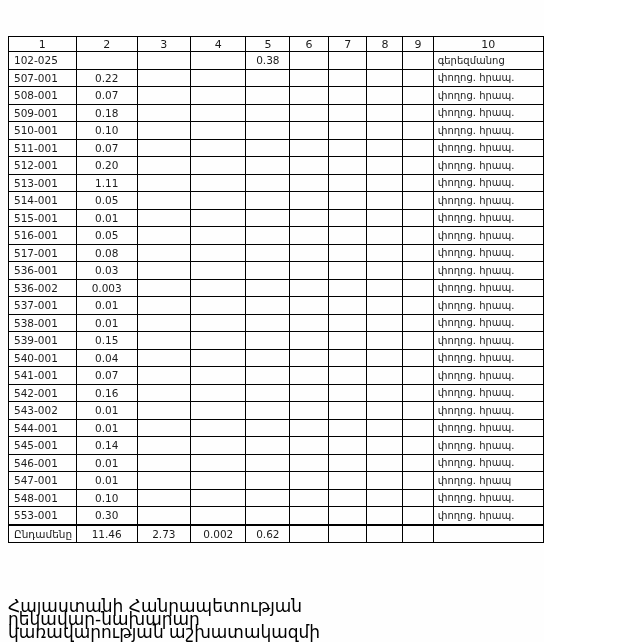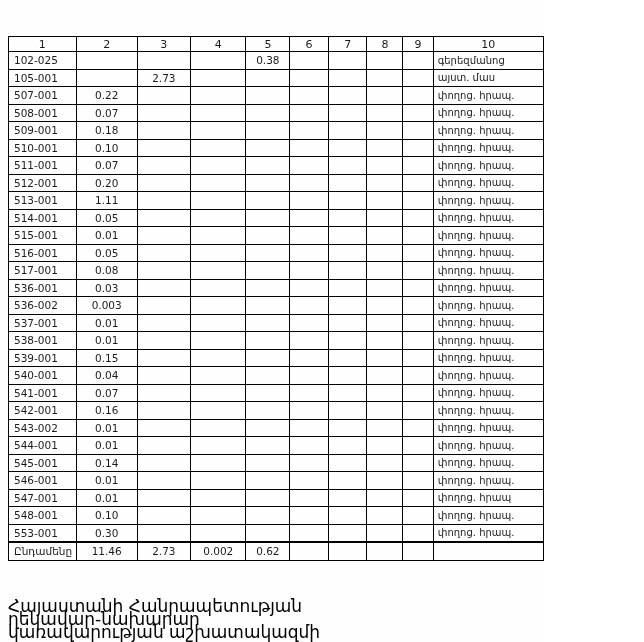--- a/index.html
+++ b/index.html
@@ -95,32 +95,20 @@
           <td class="c3"></td>
           <td class="c4"></td>
           <td class="c5">0.38</td>
           <td class="c6"></td>
           <td class="c7"></td>
           <td class="c8"></td>
           <td class="c9"></td>
           <td class="c10">գերեզմանոց<span class="margin-note">-շմ</span></td>
         </tr>
         <tr>
-          <td class="c1">105-001</td>
-          <td class="c2"></td>
-          <td class="c3">2.73</td>
-          <td class="c4"></td>
-          <td class="c5"></td>
-          <td class="c6"></td>
-          <td class="c7"></td>
-          <td class="c8"></td>
-          <td class="c9"></td>
-          <td class="c10">այստ. մաս</td>
-        </tr>
-        <tr>
           <td class="c1">507-001</td>
           <td class="c2">0.22</td>
           <td class="c3"></td>
           <td class="c4"></td>
           <td class="c5"></td>
           <td class="c6"></td>
           <td class="c7"></td>
           <td class="c8"></td>
           <td class="c9"></td>
           <td class="c10">փողոց. հրապ.<span class="margin-note">-շմ</span></td>

